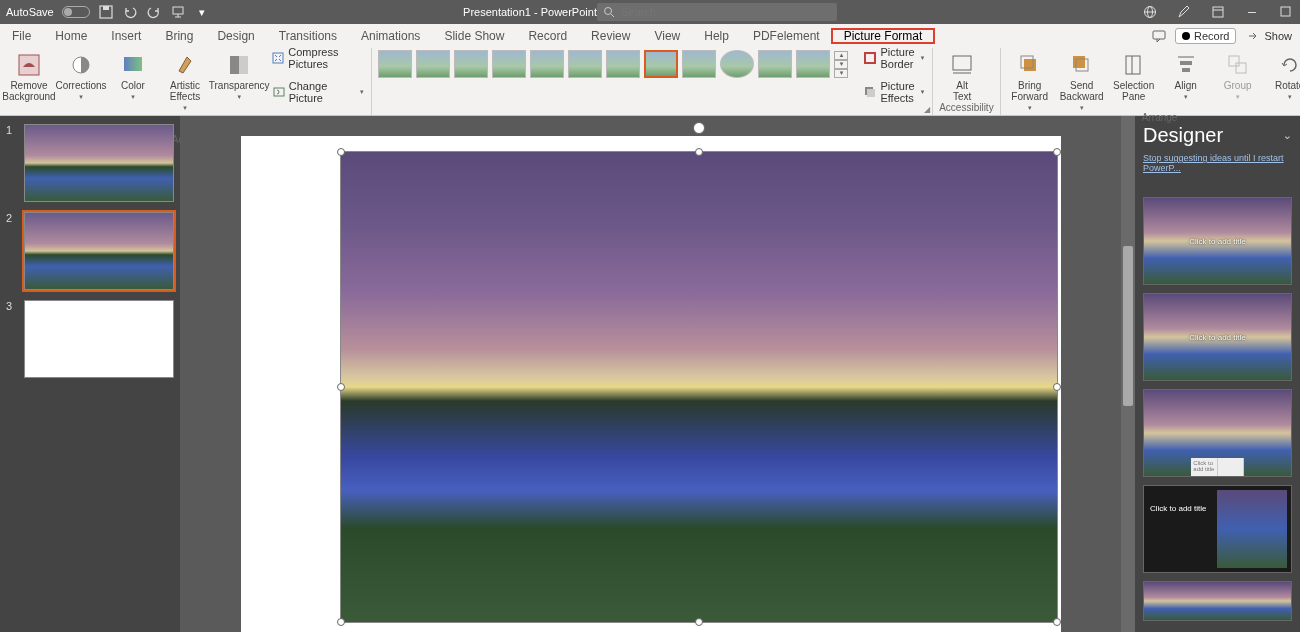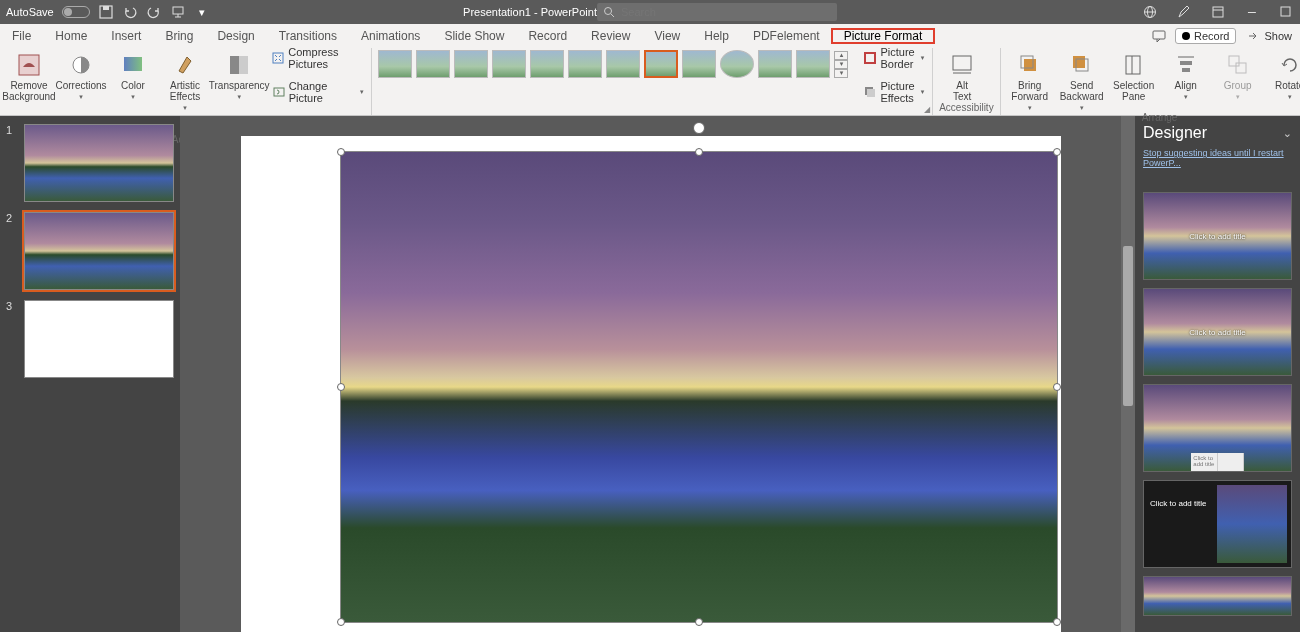--- a/index.html
+++ b/index.html
@@ -455,21 +455,21 @@
       </div>
     </div>
   </div>
 
   <div class="vscroll">
     <div class="thumb"></div>
   </div>
 
   <div class="designer-panel">
     <div class="designer-header">
-      <span style="color:#fff;font-size:16px">Designer</span>
+      <span style="color:#fff;font-size:20px">Designer</span>
       <span style="color:#ccc">⌄</span>
     </div>
     <a class="designer-link">Stop suggesting ideas until I restart PowerP...</a>
     <div class="design-idea">
         <div class="overlay-text">Click to add title</div>
       </div>
     <div class="design-idea">
         <div class="overlay-text">Click to add title</div>
       </div>
     <div class="design-idea split">

